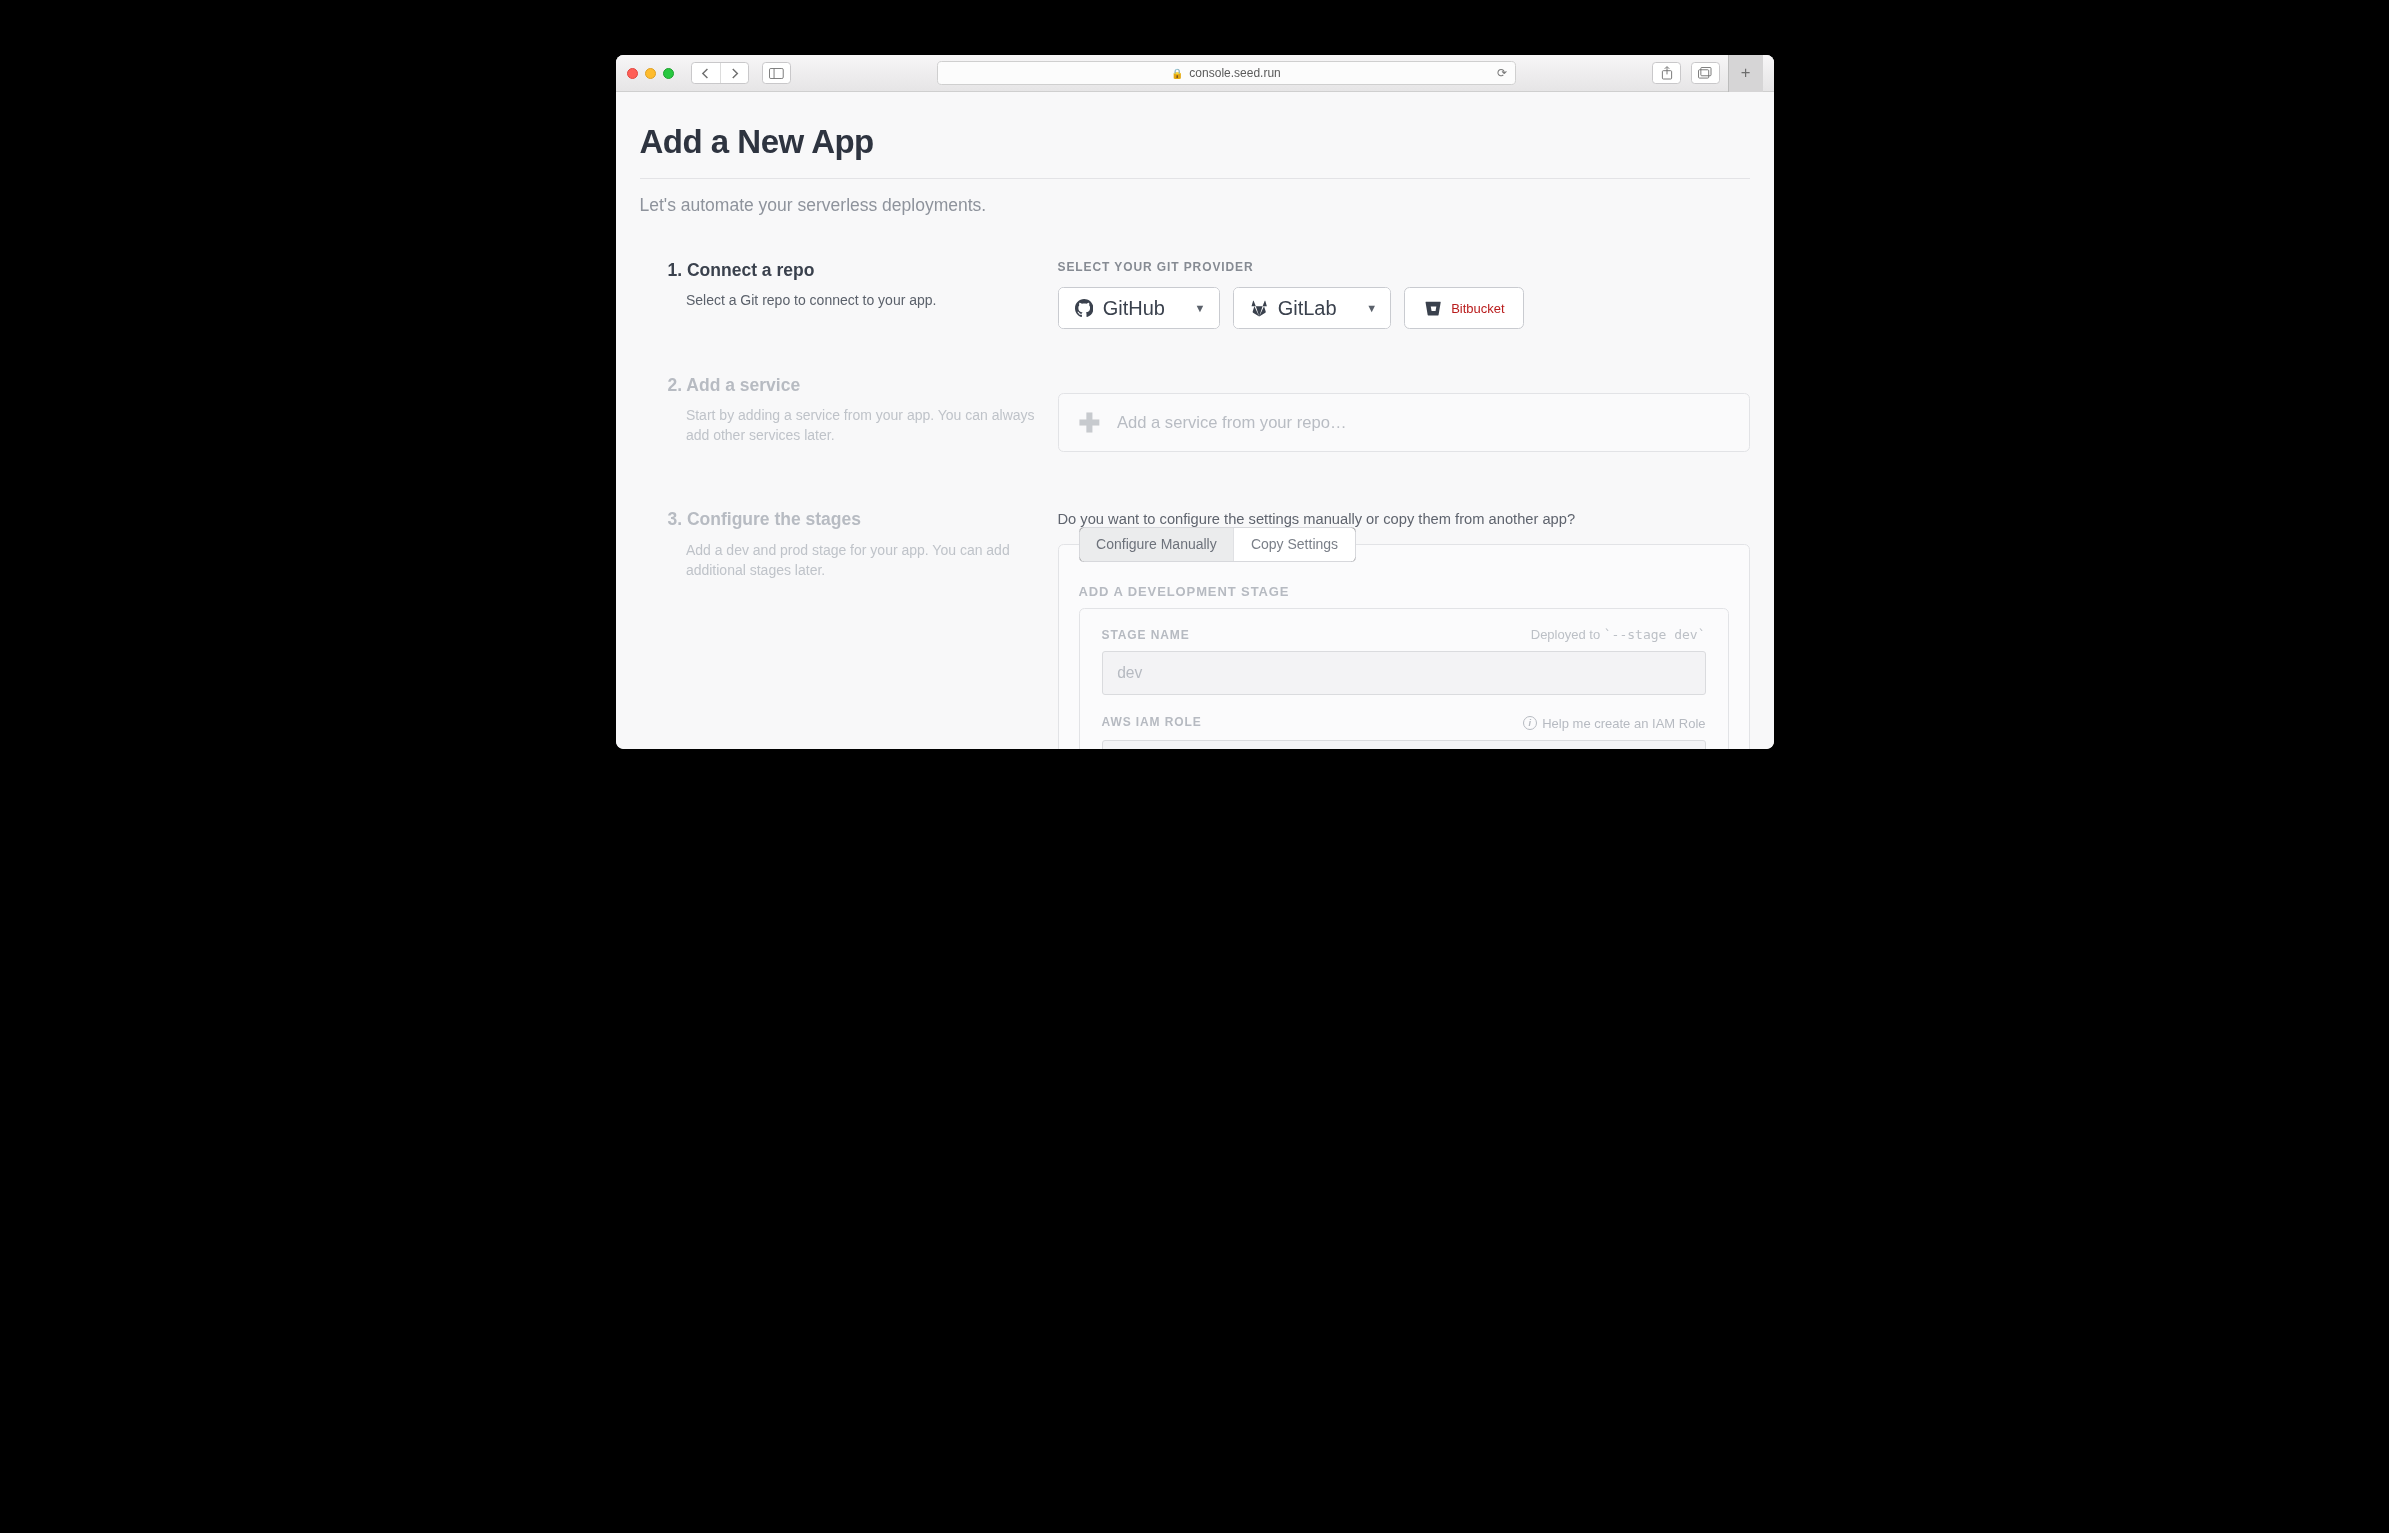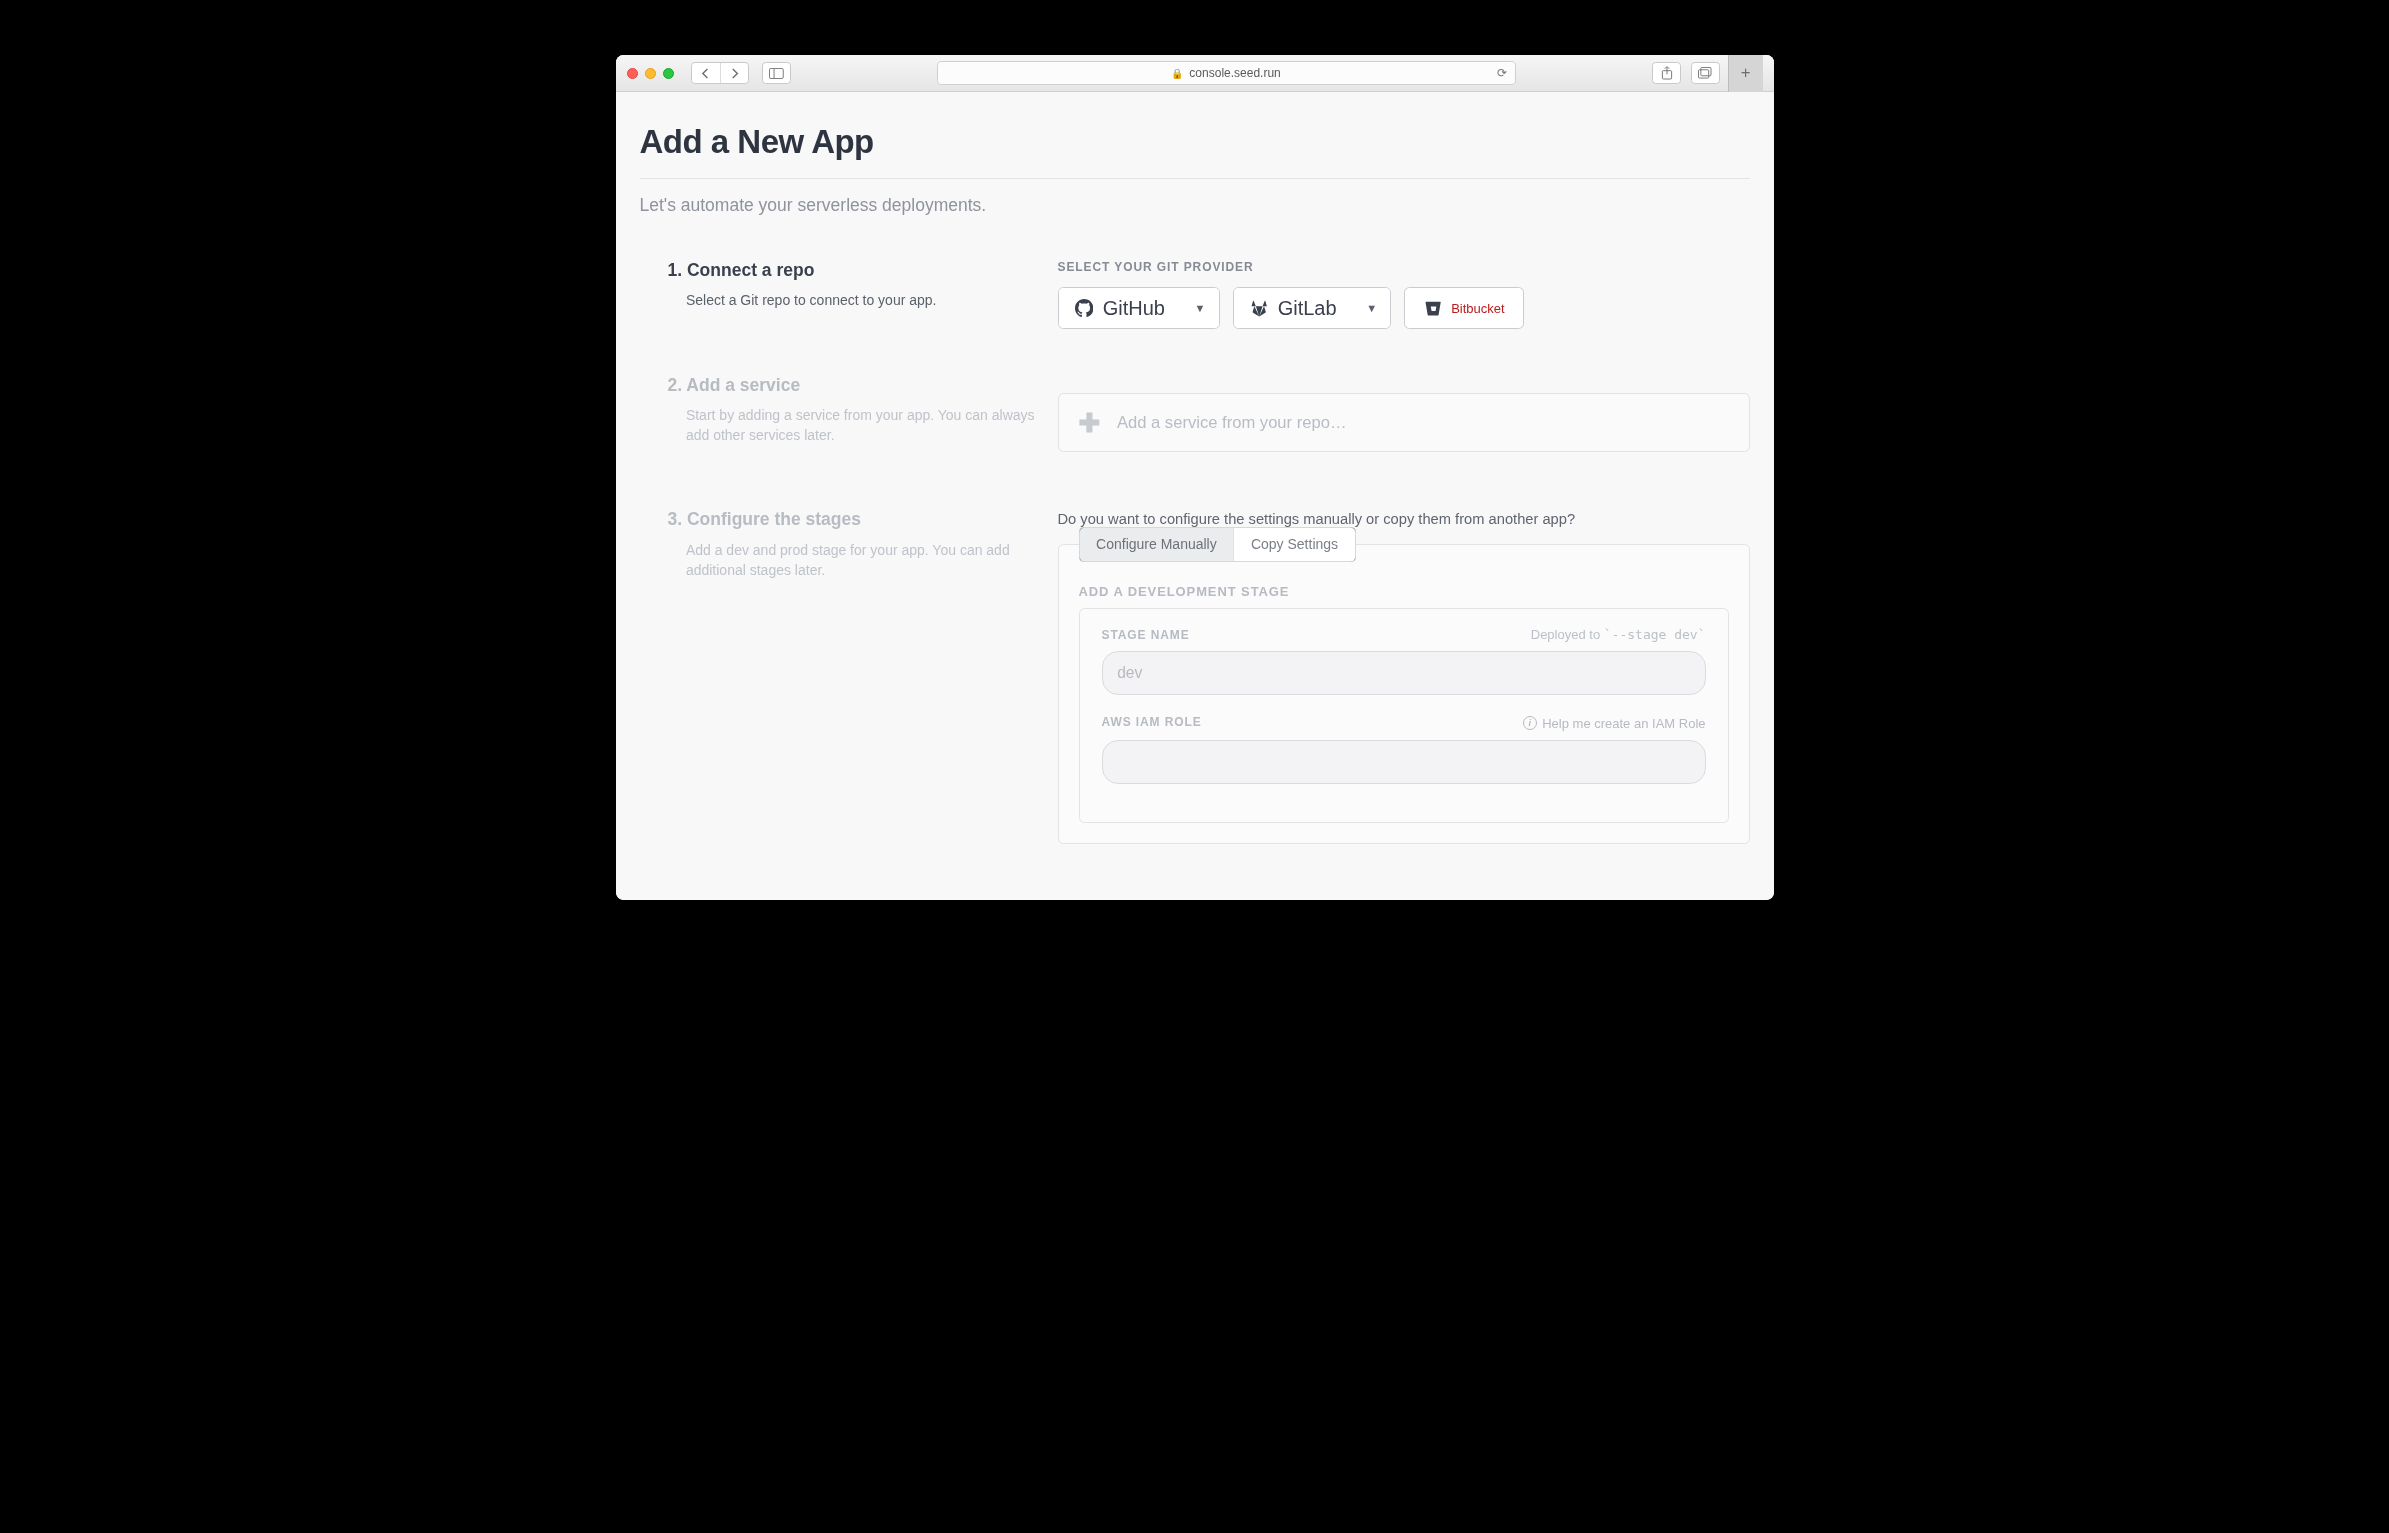--- a/index.html
+++ b/index.html
@@ -95,21 +95,21 @@
     background: #d6d5d6;
     border-left: 0.9px solid #bcbcbc;
     display: flex; align-items: center; justify-content: center;
     color: #6d6d6d;
     font-size: 16.6px;
   }
 
   .page {
     background: #f8f8f9;
     padding: 31px 24px 0 24px;
-    height: 808px;
+    height: 657px;
     overflow: hidden;
   }
   .page h1 {
     font-size: 33px;
     font-weight: 800;
     color: #2e3440;
     letter-spacing: -0.5px;
     margin-bottom: 16.6px;
   }
   .hr { height: 0.9px; background: #e3e3e6; margin-bottom: 16.6px; }
@@ -205,21 +205,21 @@
   .stage-card {
     border: 0.9px solid #e2e3e6; border-radius: 5.5px;
     padding: 18.4px 22px; background: #fbfbfc;
   }
   .row { display: flex; justify-content: space-between; align-items: baseline; margin-bottom: 9.2px; }
   .field-label { font-size: 12px; font-weight: 700; letter-spacing: 0.9px; color: #b6bac1; }
   .hint { font-size: 13px; color: #bcc0c6; }
   .hint code { font-family: ui-monospace, Menlo, monospace; text-align: right; }
   .input {
     width: 100%; height: 44px;
-    border: 0.9px solid #dadbde; border-radius: 16px;
+    border: 0.9px solid #dadbde; border-radius: 3px;
     background: #f3f3f5;
     padding: 0 14.7px; font-size: 15.6px;
     color: #555;
     margin-bottom: 20px;
   }
   .input::placeholder { color: #b6bac1; }
   .help-link { font-size: 13px; color: #b6bac1; display: flex; align-items: center; gap: 5.5px; }
   .help-link .i {
     width: 14px; height: 14px; border-radius: 50%;
     border: 1.8px solid #b6bac1;

